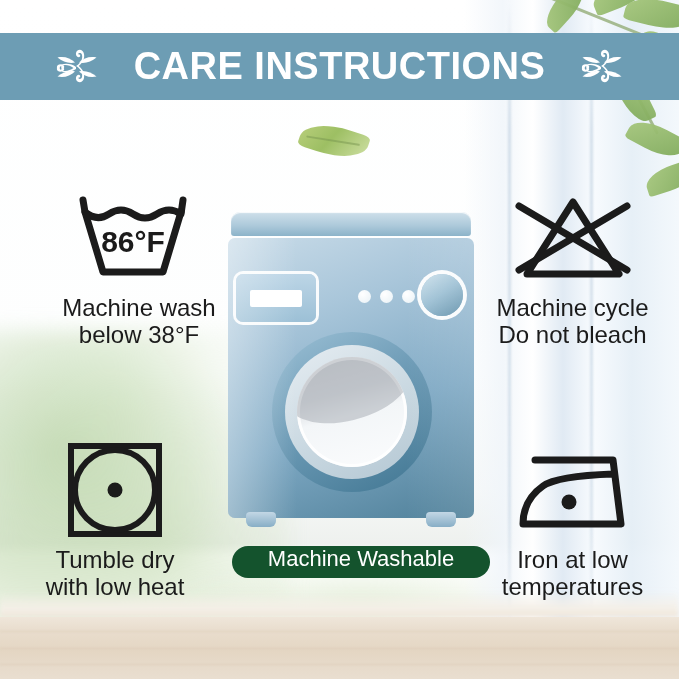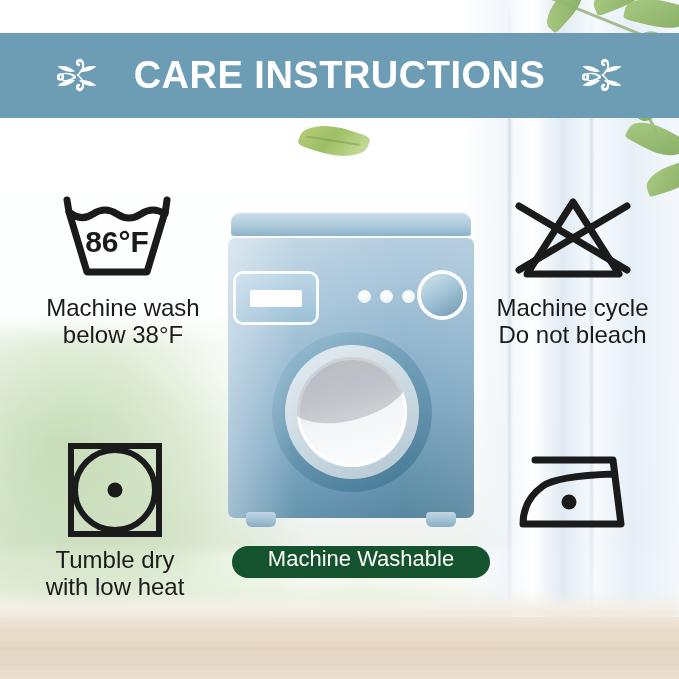--- a/index.html
+++ b/index.html
@@ -53,33 +53,33 @@
   .leaf{position:absolute;background:linear-gradient(135deg,#a8c87e,#7ea95a);
         border-radius:60% 10% 60% 10%;opacity:.95;}
   .stem{position:absolute;background:#93ad77;border-radius:2px;opacity:.8;}
   .leaf-float{position:absolute;left:300px;top:126px;width:68px;height:30px;
     background:linear-gradient(115deg,#b9cf7c 0%,#9dbf63 45%,#cfe0a4 100%);
     border-radius:70% 12% 70% 12%;transform:rotate(18deg);}
   .leaf-float:after{content:"";position:absolute;left:6px;top:14px;width:54px;height:1.5px;
     background:rgba(120,150,80,.5);transform:rotate(-9deg);border-radius:1px;}
 
   
-  .banner{position:absolute;left:0;top:33px;width:679px;height:85px;
+  .banner{position:absolute;left:0;top:33px;width:679px;height:67px;
     background:#6d9db4;display:flex;align-items:center;justify-content:center;gap:28px;}
   .banner-title{color:#ffffff;font-size:38px;font-weight:bold;letter-spacing:.5px;
     white-space:nowrap;font-family:"Liberation Sans", sans-serif;}
   .fleur{width:58px;height:44px;flex:none;}
 
   
   .cell{position:absolute;display:flex;flex-direction:column;align-items:center;}
   .cell .sym{height:100px;display:flex;align-items:center;justify-content:center;}
   .cap{font-size:24px;line-height:1.14;color:#1b1b1b;text-align:center;white-space:pre-line;
        margin-top:6px;font-family:"Liberation Sans", sans-serif;}
 
-  #cell-wash{left:18px;top:188px;width:210px;}
+  #cell-wash{left:34px;top:188px;width:210px;}
   #cell-bleach{left:470px;top:188px;width:205px;}
   #cell-dry{left:10px;top:440px;width:210px;}
   #cell-iron{left:470px;top:440px;width:205px;}
 
   
   .machine{position:absolute;left:228px;top:212px;width:246px;height:318px;}
   .m-lid{position:absolute;left:3px;top:0;width:240px;height:24px;border-radius:9px 9px 3px 3px;
     background:linear-gradient(180deg,#cfe0ea 0%,#aecadb 55%,#8cb3c9 100%);
     box-shadow:0 1px 1px rgba(255,255,255,.9) inset;}
   .m-body{position:absolute;left:0;top:26px;width:246px;height:280px;border-radius:7px;
@@ -202,20 +202,22 @@
 with low heat</div>
   </div>
 
   <div class="cell" id="cell-iron">
     <div class="sym">
       <svg width="128" height="92" viewBox="0 0 128 92">
         <path d="M26 16 L104 16 L112 80 L14 80 Q14 56 34 42 Q48 32 104 30" fill="none" stroke="#1b1b1b" stroke-width="7" stroke-linecap="round" stroke-linejoin="round"></path>
         <circle cx="60" cy="58" r="7.5" fill="#1b1b1b"></circle>
       </svg>
     </div>
+    <div class="cap">Iron at low
+temperatures</div>
   </div>
 
   <div class="machine">
     <div class="m-lid"></div>
     <div class="m-body">
       <div class="m-drawer">
         <div class="m-drawer-slot"></div>
       </div>
       <div class="m-dot" style="left:130px"></div>
       <div class="m-dot" style="left:152px"></div>

